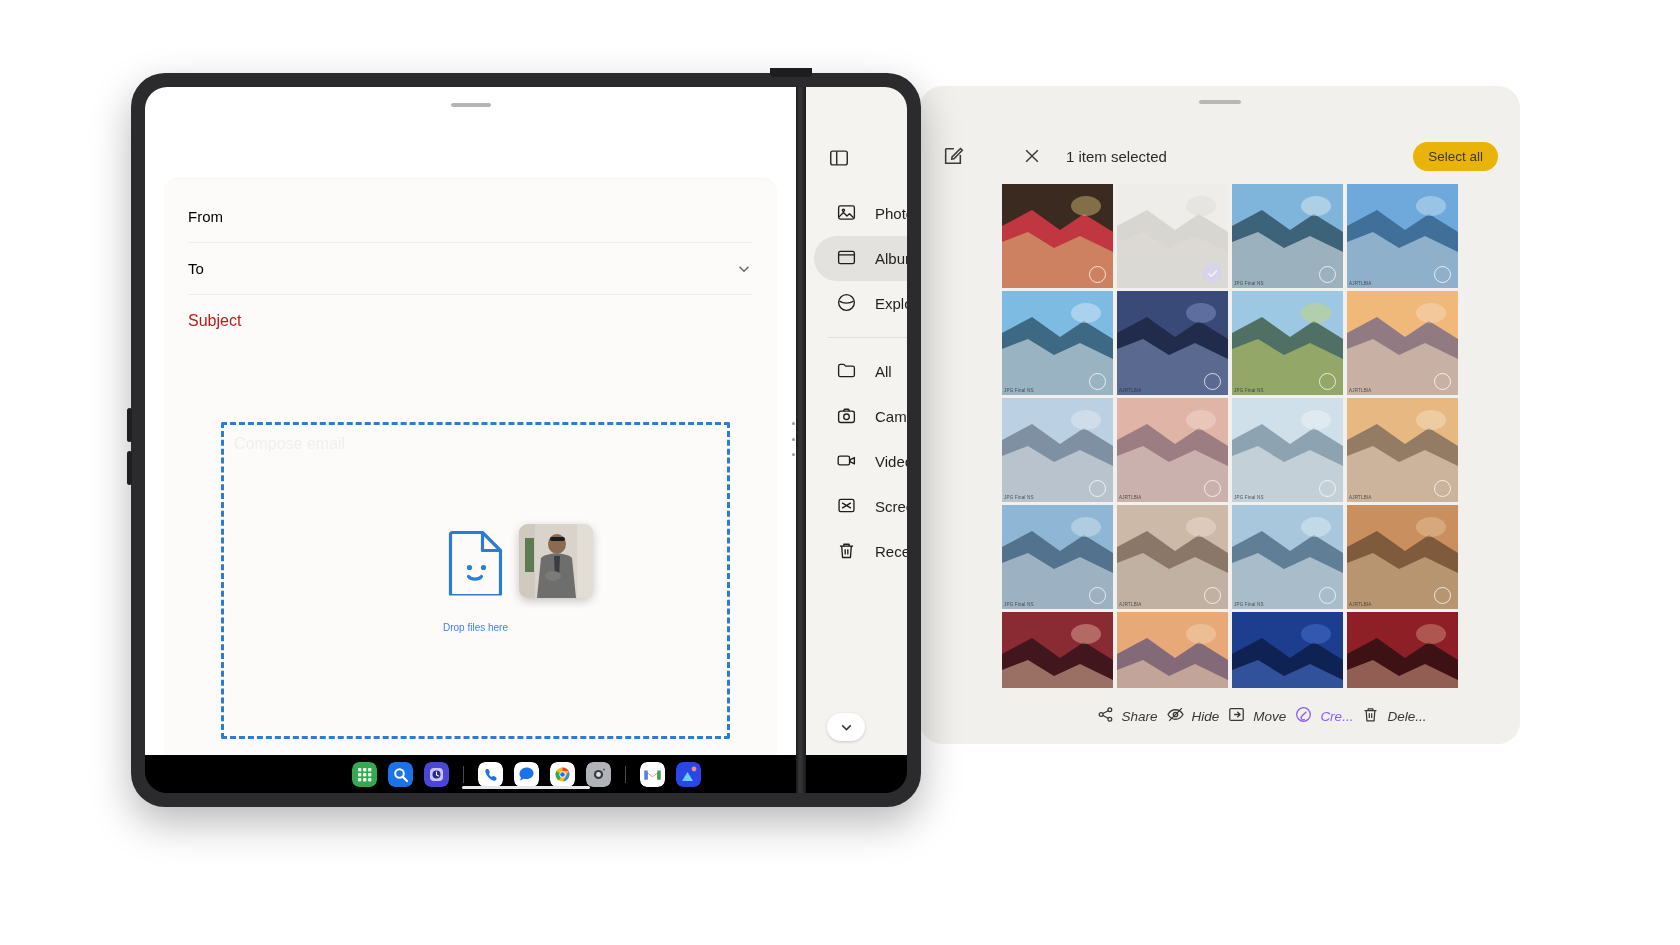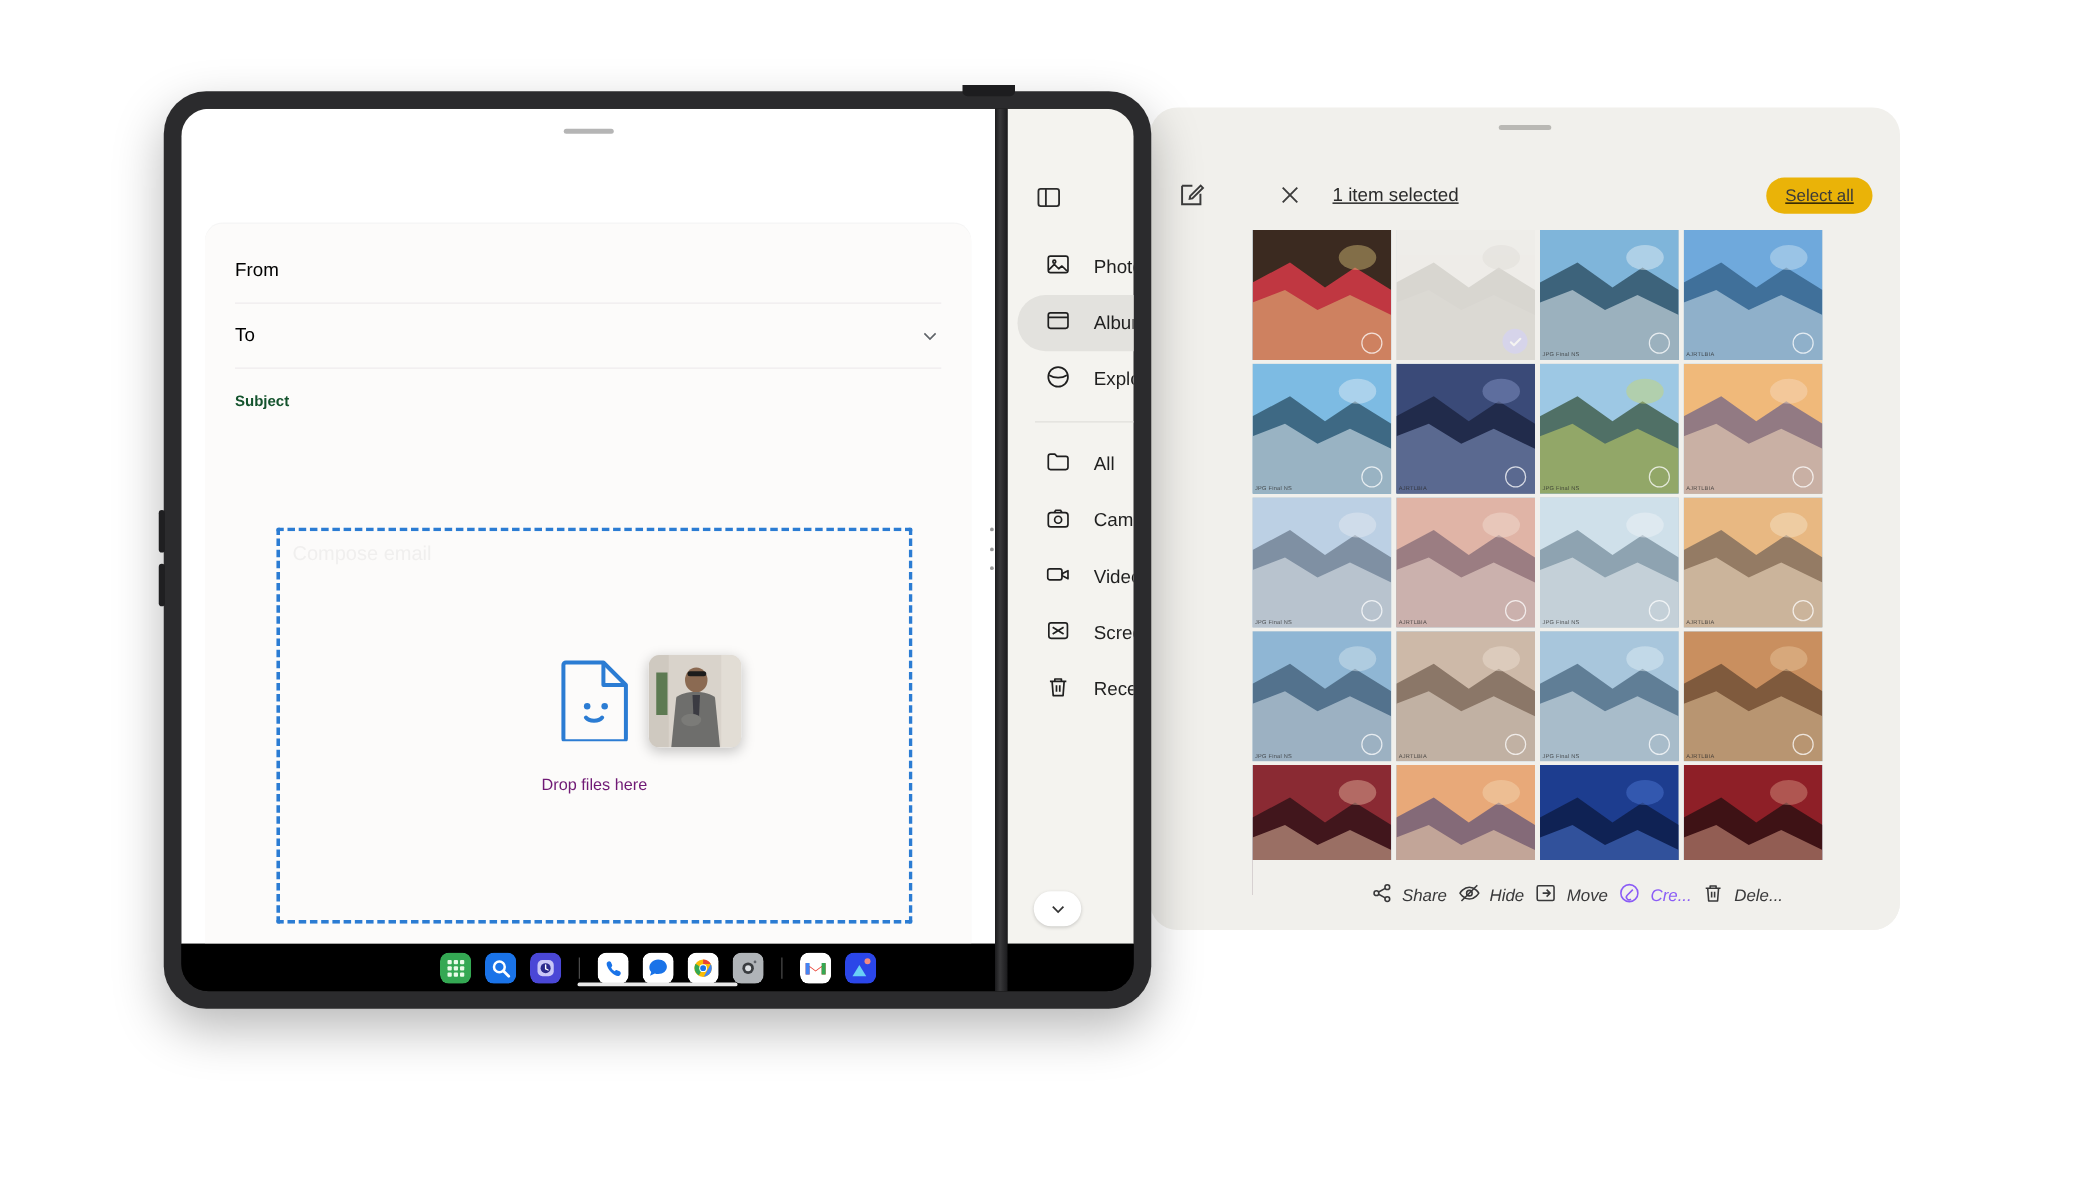--- a/index.html
+++ b/index.html
@@ -18,21 +18,21 @@
     background: #f1f0ec;
     border-radius: 22px;
     overflow: hidden;
   }
   .pw-grabber {
     position: absolute; left: 50%; top: 14px; transform: translateX(-50%);
     width: 42px; height: 4px; border-radius: 2px; background: #b9b8b4;
   }
   .pw-topbar {
     position: absolute; left: 0; top: 46px; width: 100%; height: 48px;
-    display: flex; align-items: center; padding: 0 22px; gap: 16px; text-decoration: underline;
+    display: flex; align-items: center; padding: 0 22px; gap: 16px;
   }
   .pw-edit-icon { width: 22px; height: 22px; color: #3c3c3c; }
   .pw-close-icon { width: 20px; height: 20px; color: #3c3c3c; margin-left: 42px; }
   .pw-sel-label { font-size: 15px; color: #2b2b2b; margin-left: 8px; white-space: nowrap; }
   .pw-selectall {
     margin-left: auto; background: #eab308; border-radius: 16px;
     padding: 7px 15px; font-size: 13.5px; color: #3a3a3a; white-space: nowrap;
   }
 
   
@@ -120,37 +120,37 @@
     background: #fcfbfa; border-radius: 14px 14px 0 0;
     box-shadow: 0 -1px 0 rgba(0,0,0,.04);
   }
   .cp-row {
     position: relative; height: 52px; margin: 0 24px;
     display: flex; align-items: center;
     border-bottom: 1px solid #eeeced;
     font-size: 15px; color: #000000;
   }
   .cp-row.first { margin-top: 12px; }
-  .cp-row.subject { border-bottom: none; font-size: 12px; color: #14532d; font-weight: bold; }
+  .cp-row.subject { border-bottom: none; font-size: 16px; color: #b91c1c; }
   .cp-chevron { margin-left: auto; width: 18px; height: 18px; color: #5f6368; }
 
   .dropzone {
     position: absolute; left: 57px; right: 47px; top: 243px; bottom: 16px;
     border: 3px dashed #2b7cd3;
     border-radius: 2px;
   }
   .dz-ghost {
     position: absolute; left: 10px; top: 10px; font-size: 16px;
     color: #f0efee;
   }
   .dz-center {
     position: absolute; left: 50%; top: 50%; transform: translate(-50%,-50%);
     display: flex; flex-direction: column; align-items: center; gap: 22px;
   }
-  .dz-label { font-size: 13px; color: #701a75; }
+  .dz-label { font-size: 10px; color: #3b82f6; }
   .drag-thumb {
     position: absolute; left: 355px; top: 345px;
     width: 74px; height: 74px; border-radius: 9px; overflow: hidden;
     box-shadow: 0 3px 10px rgba(0,0,0,.22);
   }
 
   
   .nav-pane {
     position: absolute; left: 661px; top: 0; width: 101px; height: 668px;
     background: #f4f3ef; overflow: hidden;

